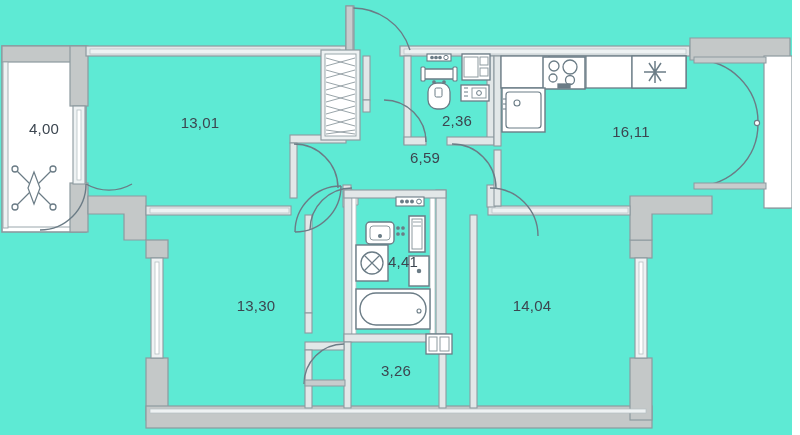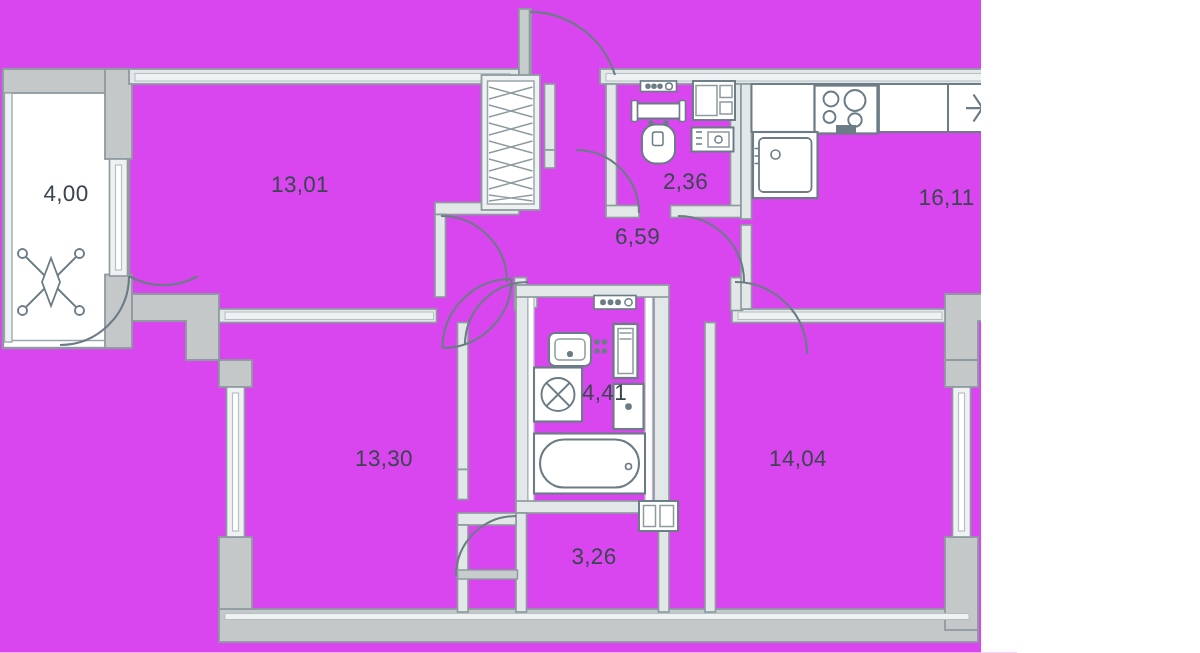--- a/index.html
+++ b/index.html
@@ -5,23 +5,23 @@
   html, body {
     margin: 0;
     padding: 0;
     background: #ffffff;
   }
   body {
     font-family: "Liberation Sans", sans-serif;
   }
   #plan-root {
     position: relative;
-    width: 654px;
+    width: 792px;
     height: 435px;
-    background: #d946ef;
+    background: #5eead4;
     overflow: hidden;
   }
   #plan-svg {
     display: block;
     width: 800px;
     height: 435px;
   }
   .area-label {
     font-family: "Liberation Sans", sans-serif;
     font-size: 15px;

